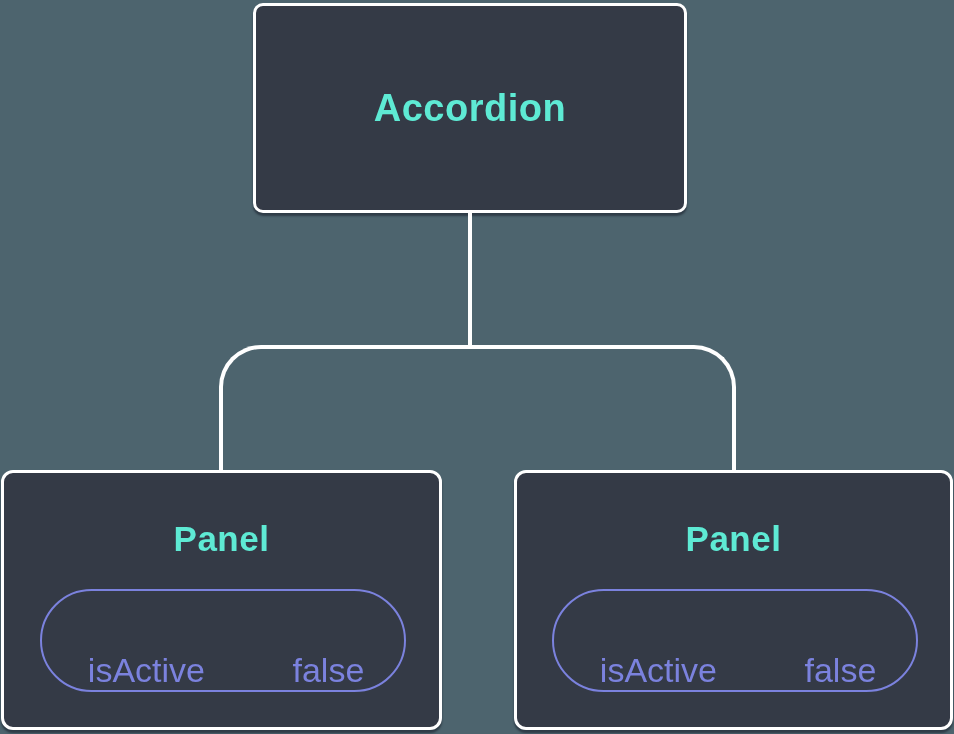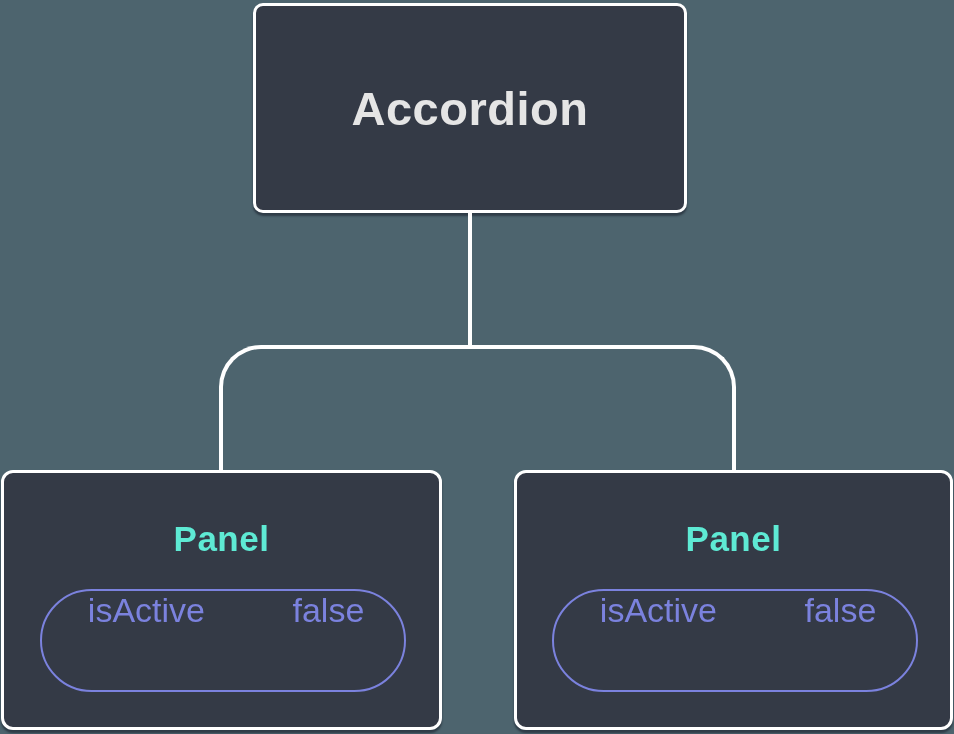--- a/index.html
+++ b/index.html
@@ -28,22 +28,22 @@
   .node-root {
     left: 253px;
     top: 3px;
     width: 434px;
     height: 210px;
     display: flex;
     align-items: center;
     justify-content: center;
   }
   .node-label {
-    color: #e5e5e5;
-    font-size: 47px;
+    color: #5eead4;
+    font-size: 38px;
     font-weight: 600;
     letter-spacing: 0.5px;
   }
   
   .trunk {
     position: absolute;
     left: 468px;
     top: 210px;
     width: 4px;
     height: 137px;
@@ -84,21 +84,21 @@
   .state-pill {
     position: absolute;
     left: 36px;
     top: 116px;
     width: 366px;
     height: 103px;
     border: 2px solid #7b82de;
     border-radius: 53px;
     box-sizing: border-box;
     display: flex;
-    align-items: flex-start;
+    align-items: flex-end;
   }
   .node-panel-right .state-pill { left: 35px; }
   .pill-cell {
     display: flex;
     align-items: center;
     justify-content: center;
     color: #7b82de;
     font-size: 34px;
     font-weight: 400;
   }

